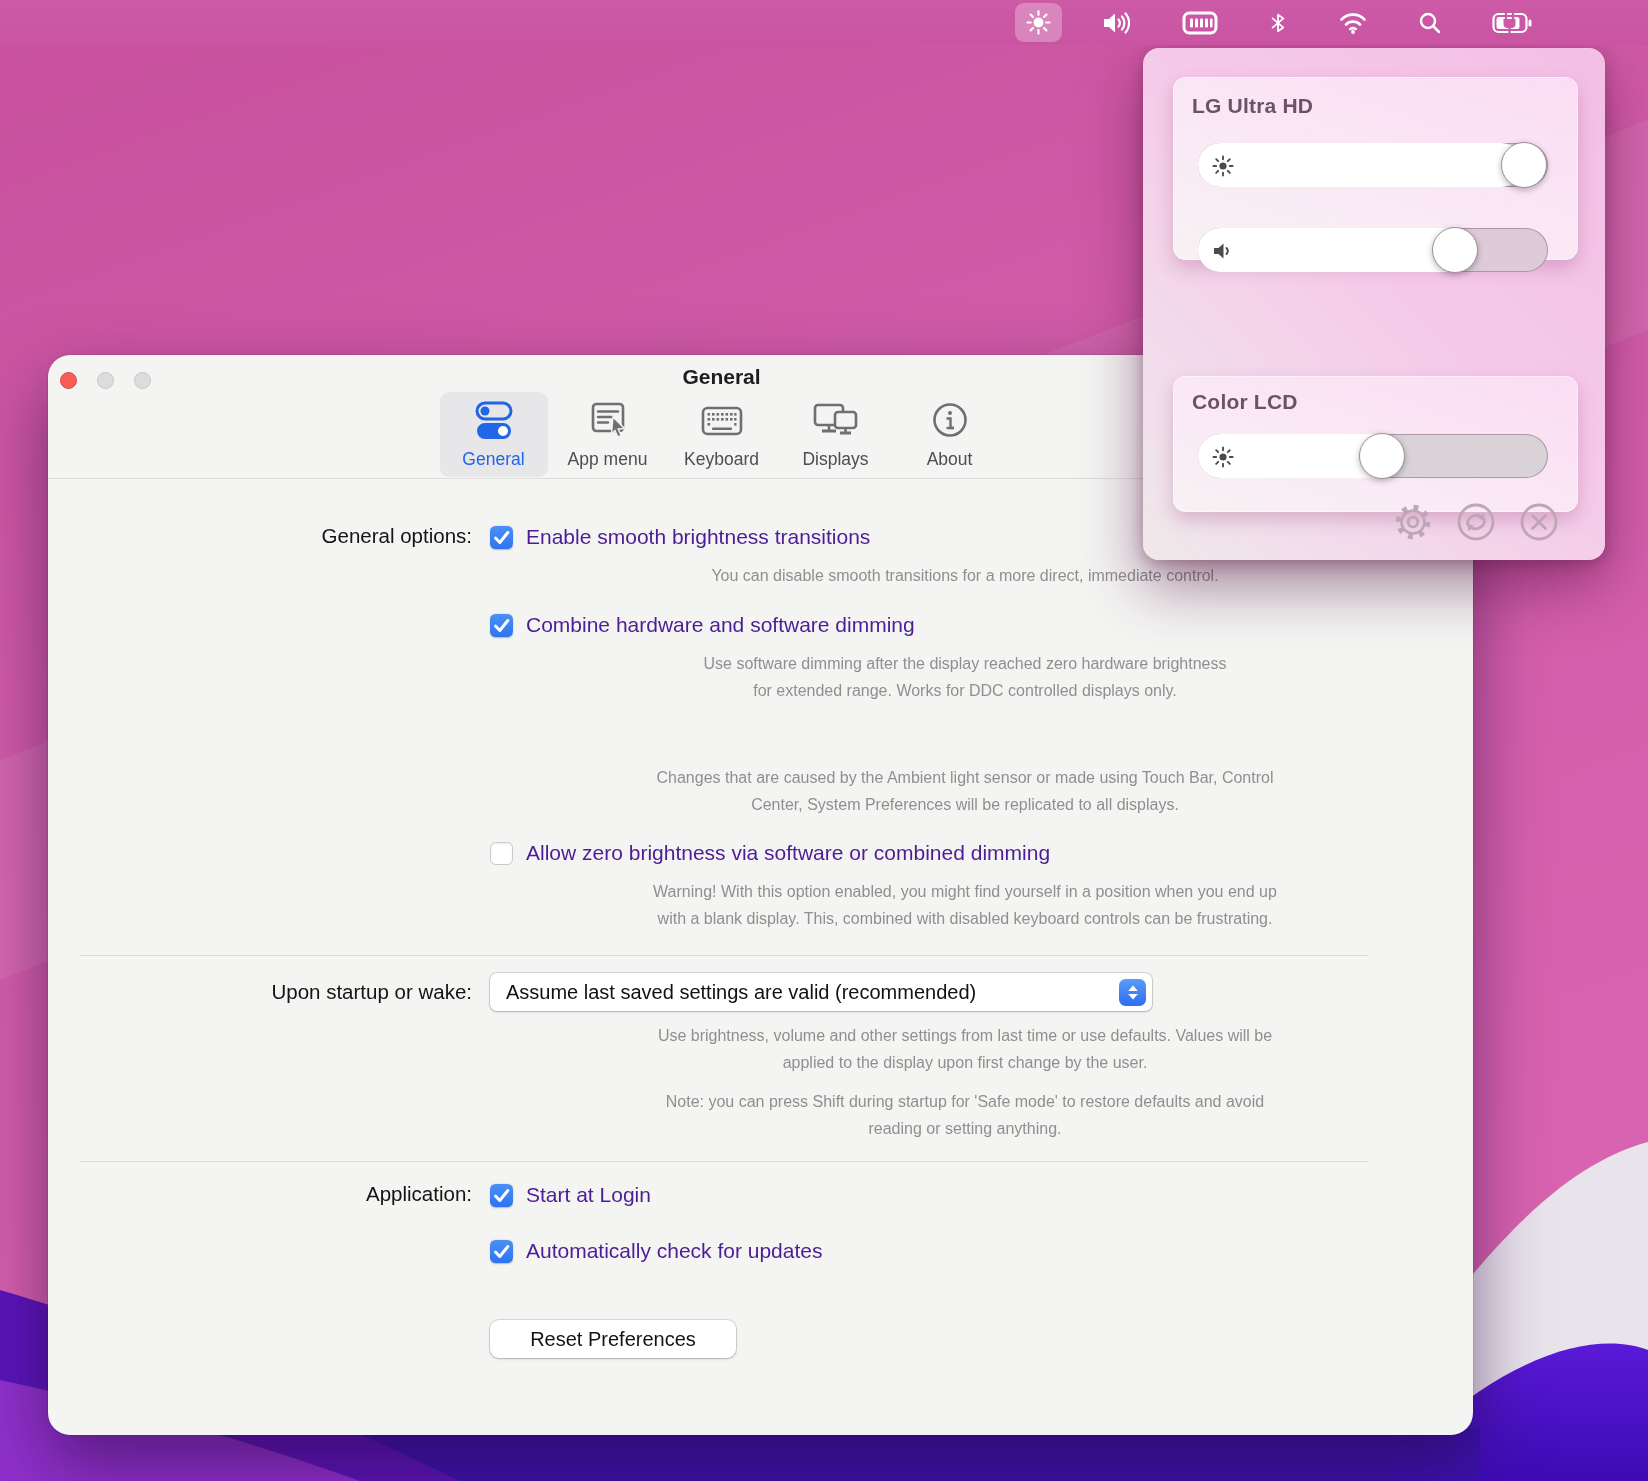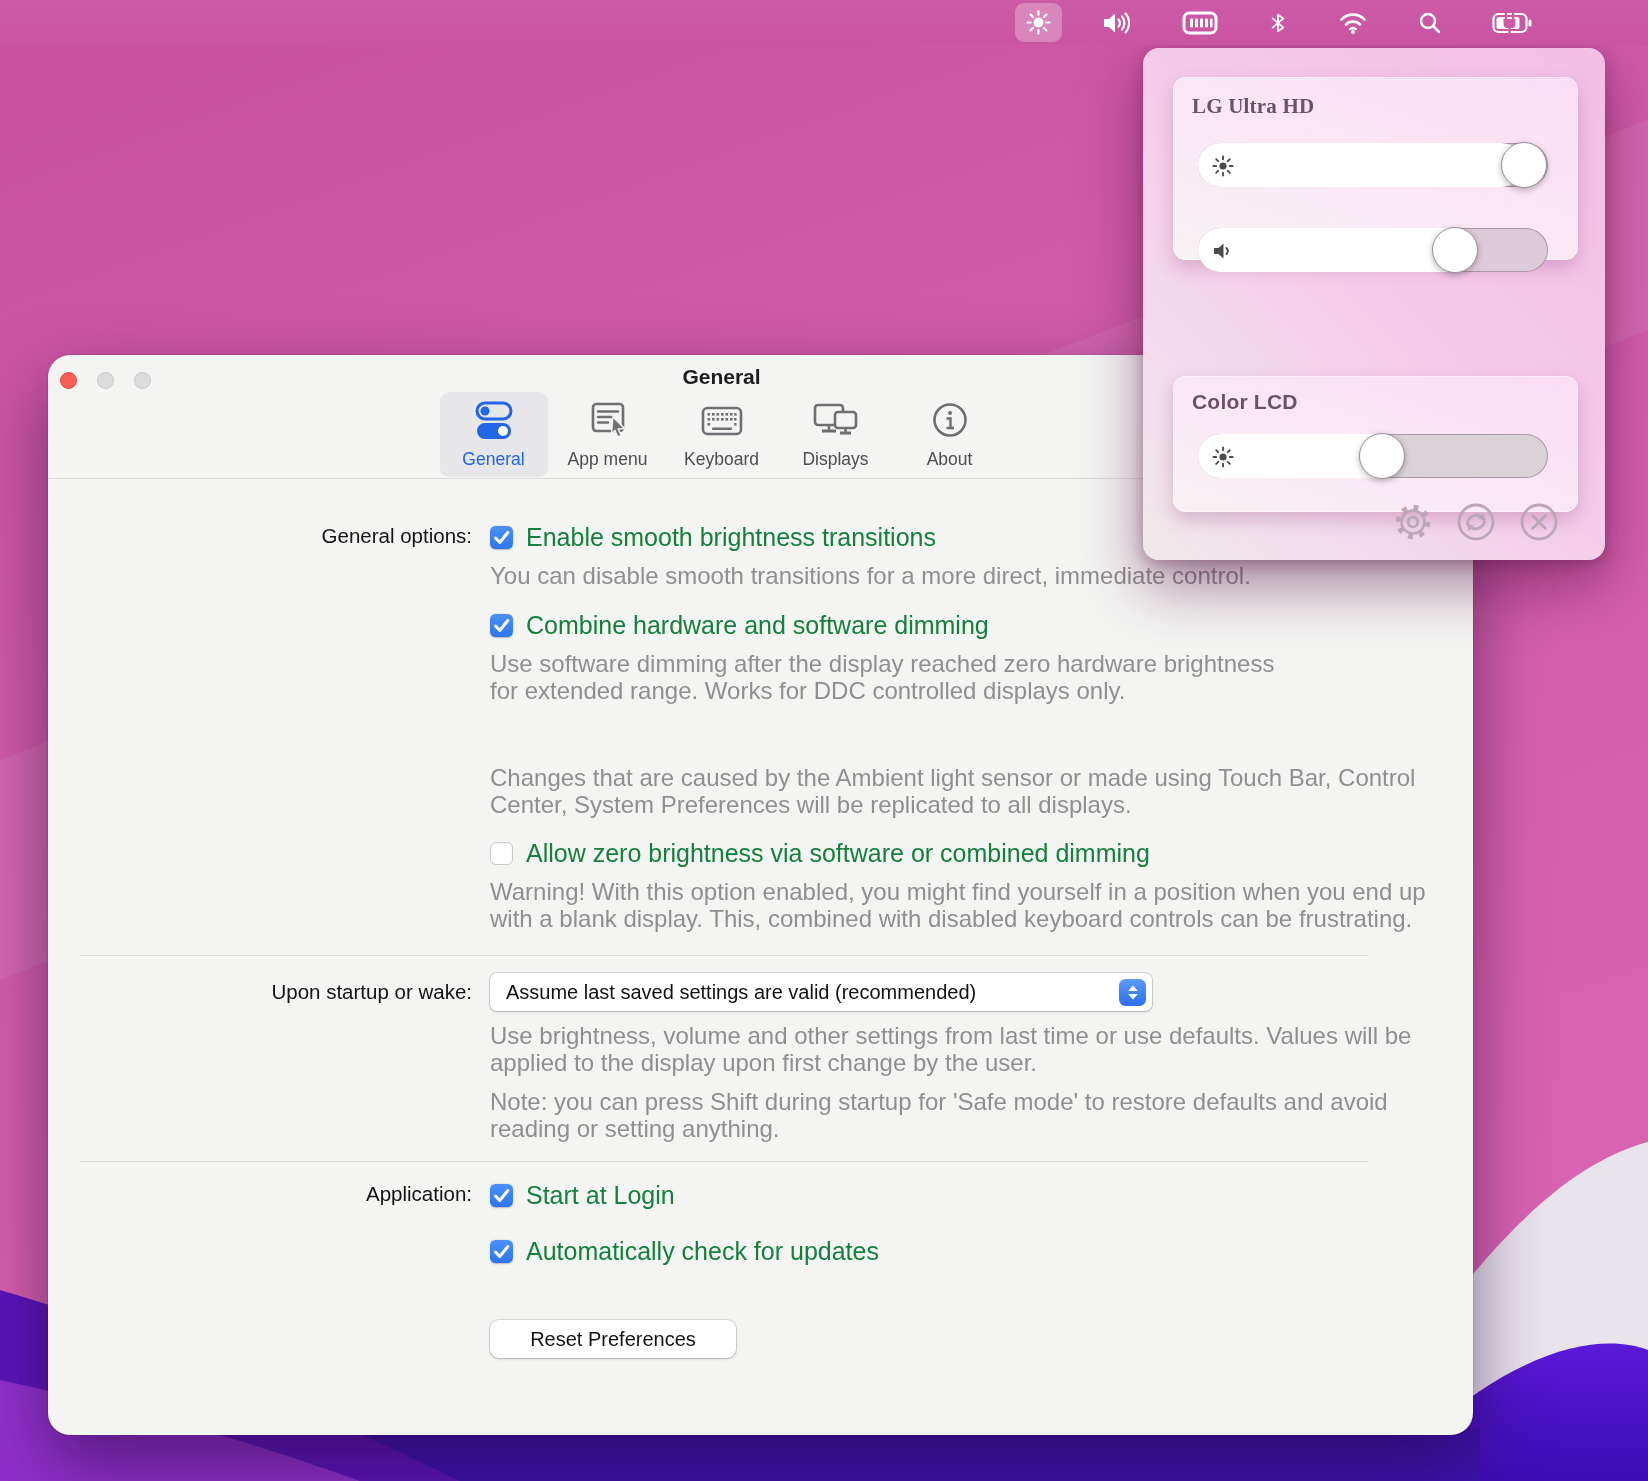--- a/index.html
+++ b/index.html
@@ -24,21 +24,21 @@
     position:absolute;left:1143px;top:48px;width:462px;height:512px;
     border-radius:16px;z-index:30;
     background:linear-gradient(225deg,#f3bfe5 0%,#f5c9e9 45%,#f2dcec 78%,#efe9e9 100%);
     box-shadow:0 25px 60px rgba(80,15,60,.5), 0 4px 14px rgba(80,15,60,.3);
   }
   .pop-card{
     position:absolute;left:30px;width:405px;border-radius:13px;
     background:linear-gradient(200deg,#fbdcf4 0%,#f9ecf5 70%,#f7f2f3 100%);
     box-shadow:0 8px 18px rgba(150,60,120,.28), inset 0 0 0 1px rgba(255,255,255,.45);
   }
-  .card-lg{top:29px;height:183px;font-family:Liberation Serif, serif;}
+  .card-lg{top:29px;height:183px;}
   .card-lcd{top:284px;height:136px;margin-top:44px;}
   .pop-card-title{position:absolute;left:19px;top:17px;font-size:21px;font-weight:bold;color:#6c5266;letter-spacing:.2px;}
   .card-lcd .pop-card-title{top:14px;}
   .slider{
     position:absolute;left:25px;right:30px;height:44px;border-radius:22px;
     border:1px solid rgba(135,105,125,.55);
     box-sizing:border-box;
   }
   .slider.track-pink{background:#decbd9;}
   .slider.track-gray{background:#d9d3d7;}
@@ -87,24 +87,24 @@
   .row-label{
     position:absolute;left:0;top:1px;width:424px;text-align:right;
     font-size:20.5px;color:#141414;
   }
   .cbrow{display:flex;align-items:center;gap:13px;height:28px;}
   .checkbox{
     width:23px;height:23px;border-radius:5.5px;box-sizing:border-box;flex:0 0 auto;
   }
   .checkbox.on{background:linear-gradient(180deg,#4a90f7,#2d74f0);box-shadow:0 .5px 1.5px rgba(0,0,0,.25);}
   .checkbox.off{background:#fff;border:1px solid #c9c9c9;box-shadow:inset 0 1px 2px rgba(0,0,0,.08);}
-  .cb-label{font-size:25px;color:#15803d;}
+  .cb-label{font-size:21px;color:#4c1d95;}
   .caption{
-    position:absolute;left:442px;font-size:24px;line-height:26.5px;color:#8f8f8f;
-    white-space:pre-line;width:950px;
+    position:absolute;left:442px;font-size:16px;line-height:26.5px;color:#8f8f8f;
+    white-space:pre-line;width:950px;text-align:center;
   }
   .dropdown{
     position:absolute;left:442px;top:0;width:662px;height:38px;background:#fff;
     border-radius:7px;box-shadow:0 0 0 1px rgba(0,0,0,.12), 0 1px 2.5px rgba(0,0,0,.18);
     display:flex;align-items:center;padding:0 6px 0 16px;box-sizing:border-box;justify-content:space-between;
   }
   .dd-text{font-size:20px;color:#111;}
   .dd-chevron{
     width:27px;height:27px;border-radius:6.5px;
     background:linear-gradient(180deg,#5a9cf8,#2d6ef0);

